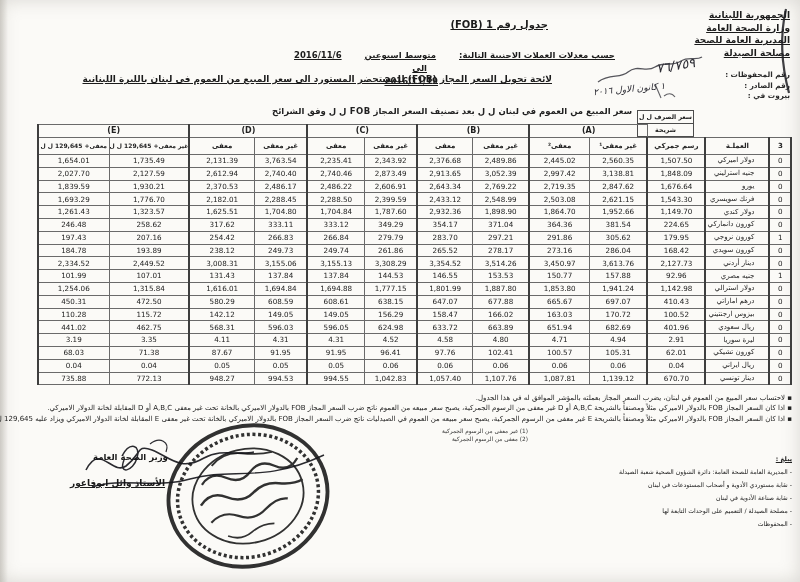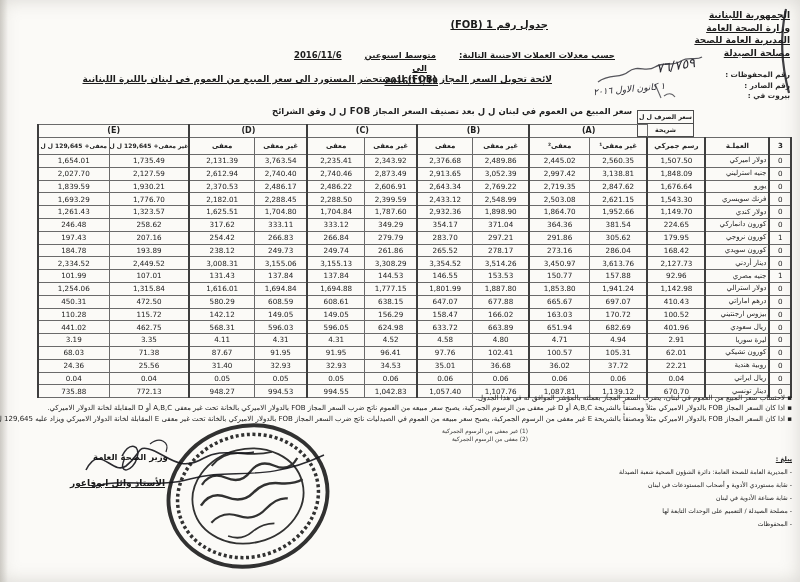--- a/index.html
+++ b/index.html
@@ -48,21 +48,21 @@
   
   #fob-table{left:37px; top:124px; border-collapse:collapse; table-layout:fixed;}
   #fob-table td{border:1px solid #6a6a6a; padding:0; text-align:center;
     font-size:7.2px; line-height:1; height:11.8px; overflow:hidden; white-space:nowrap; color:#222;}
   #fob-table td.nb{border:none; background:transparent;}
   #fob-table tr.group-row td{height:12px; font-size:8px; font-weight:bold;}
   #fob-table tr.sub-row td{height:16px; font-size:7px; font-weight:bold;}
   #fob-table tr.sub-row td.esub{font-size:6px;}
   #fob-table td.tl{border-left:2px solid #3e3e3e;}
   #fob-table td.tr{border-right:2px solid #3e3e3e;}
-  #fob-table td.cur{text-align:right; padding-right:2px; font-size:7px;}
+  #fob-table td.cur{text-align:right; padding-right:14px; font-size:7px;}
 
   
   #notes{right:8px; top:393px; text-align:right; font-size:7px; line-height:10.3px; white-space:nowrap; color:#222;}
   #footnotes{right:272px; top:428px; text-align:right; font-size:5.8px; line-height:7.5px; color:#333;}
 
   
   #sig-title{left:93px; top:452px; font-size:8.5px; font-weight:bold;}
   #sig-name{left:70px; top:478px; font-size:9px; font-weight:bold; text-decoration:underline;}
   #dist{right:8px; top:452px; width:195px; text-align:right; font-size:6.2px; line-height:13px; color:#222;}
   #dist .d-head{font-weight:bold; text-decoration:underline;}
@@ -385,35 +385,20 @@
           <td class="ltr">96.41</td>
           <td class="ltr tl">97.76</td>
           <td class="ltr">102.41</td>
           <td class="ltr tl">100.57</td>
           <td class="ltr">105.31</td>
           <td class="ltr tl">62.01</td>
           <td class="cur rtl tl">كورون تشيكي</td>
           <td class="ltr tl tr">0</td>
         </tr>
         <tr>
-          <td class="ltr tl">24.36</td>
-          <td class="ltr">25.56</td>
-          <td class="ltr tl">31.40</td>
-          <td class="ltr">32.93</td>
-          <td class="ltr tl">32.93</td>
-          <td class="ltr">34.53</td>
-          <td class="ltr tl">35.01</td>
-          <td class="ltr">36.68</td>
-          <td class="ltr tl">36.02</td>
-          <td class="ltr">37.72</td>
-          <td class="ltr tl">22.21</td>
-          <td class="cur rtl tl">روبية هندية</td>
-          <td class="ltr tl tr">0</td>
-        </tr>
-        <tr>
           <td class="ltr tl">0.04</td>
           <td class="ltr">0.04</td>
           <td class="ltr tl">0.05</td>
           <td class="ltr">0.05</td>
           <td class="ltr tl">0.05</td>
           <td class="ltr">0.06</td>
           <td class="ltr tl">0.06</td>
           <td class="ltr">0.06</td>
           <td class="ltr tl">0.06</td>
           <td class="ltr">0.06</td>

